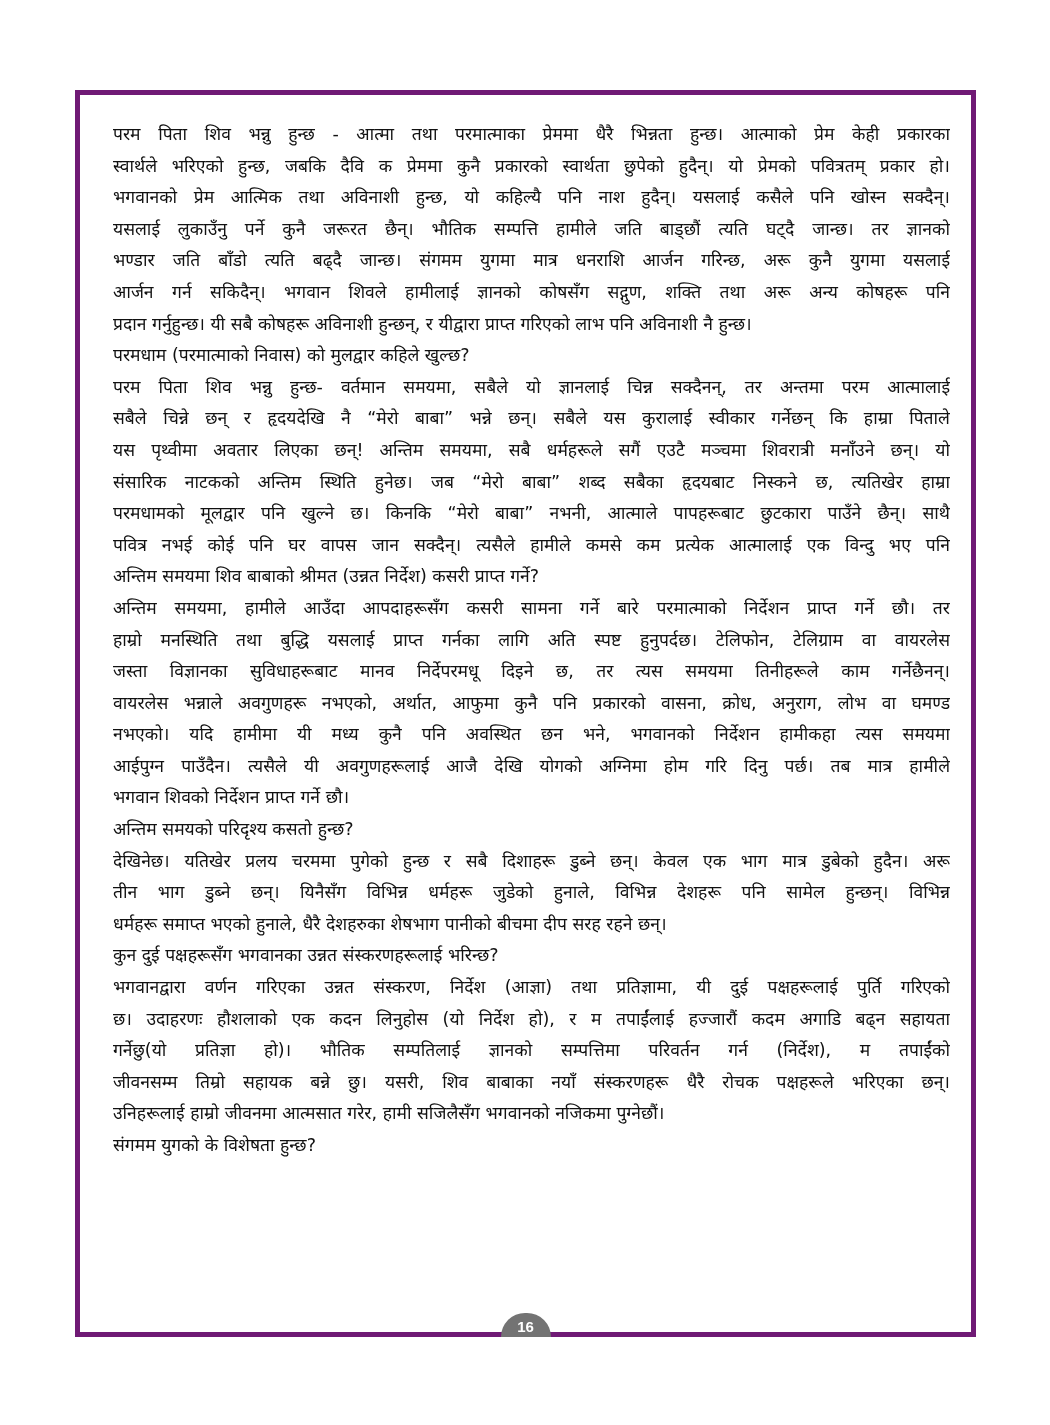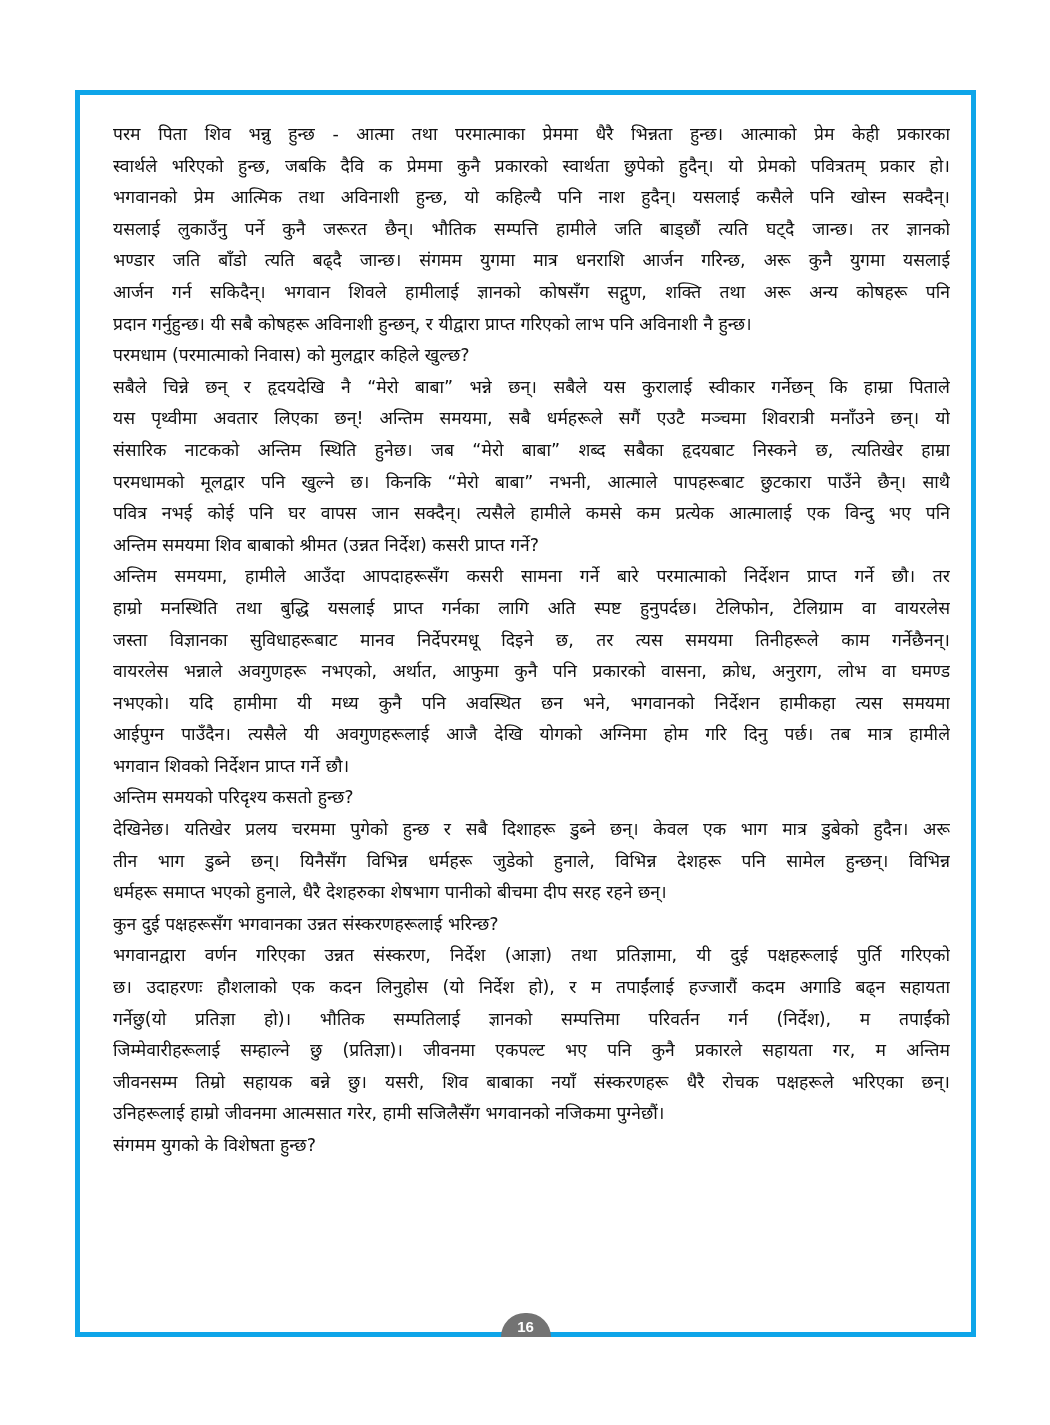--- a/index.html
+++ b/index.html
@@ -14,21 +14,21 @@
       overflow: hidden;
       font-family: "DejaVu Sans", "Liberation Sans", sans-serif;
       color: #111111;
     }
     .page-frame {
       position: absolute;
       left: 75px;
       top: 90px;
       width: 891px;
       height: 1237px;
-      border: 5px solid #0ea5e9;
+      border: 5px solid #701a75;
       background: #ffffff;
       box-sizing: content-box;
     }
     .content {
       position: absolute;
       left: 33px;
       right: 21px;
       top: 24px;
     }
     .line {
@@ -67,20 +67,21 @@
 <div class="page-frame">
   <div class="content">
     <span class="line">परम पिता शिव भन्नु हुन्छ - आत्मा तथा परमात्माका प्रेममा धैरै भिन्नता हुन्छ। आत्माको प्रेम केही प्रकारका</span>
     <span class="line">स्वार्थले भरिएको हुन्छ, जबकि दैवि क प्रेममा कुनै प्रकारको स्वार्थता छुपेको हुदैन्। यो प्रेमको पवित्रतम् प्रकार हो।</span>
     <span class="line">भगवानको प्रेम आत्मिक तथा अविनाशी हुन्छ, यो कहिल्यै पनि नाश हुदैन्। यसलाई कसैले पनि खोस्न सक्दैन्।</span>
     <span class="line">यसलाई लुकाउँनु पर्ने कुनै जरूरत छैन्। भौतिक सम्पत्ति हामीले जति बाड्छौं त्यति घट्दै जान्छ। तर ज्ञानको</span>
     <span class="line">भण्डार जति बाँडो त्यति बढ्दै जान्छ। संगमम युगमा मात्र धनराशि आर्जन गरिन्छ, अरू कुनै युगमा यसलाई</span>
     <span class="line">आर्जन गर्न सकिदैन्। भगवान शिवले हामीलाई ज्ञानको कोषसँग सद्गुण, शक्ति तथा अरू अन्य कोषहरू पनि</span>
     <span class="line last">प्रदान गर्नुहुन्छ। यी सबै कोषहरू अविनाशी हुन्छन्, र यीद्वारा प्राप्त गरिएको लाभ पनि अविनाशी नै हुन्छ।</span>
     <span class="line last">परमधाम (परमात्माको निवास) को मुलद्वार कहिले खुल्छ?</span>
+    <span class="line">परम पिता शिव भन्नु हुन्छ- वर्तमान समयमा, सबैले यो ज्ञानलाई चिन्न सक्दैनन्, तर अन्तमा परम आत्मालाई</span>
     <span class="line">सबैले चिन्ने छन् र हृदयदेखि नै “मेरो बाबा” भन्ने छन्। सबैले यस कुरालाई स्वीकार गर्नेछन् कि हाम्रा पिताले</span>
     <span class="line">यस पृथ्वीमा अवतार लिएका छन्! अन्तिम समयमा, सबै धर्महरूले सगैं एउटै मञ्चमा शिवरात्री मनाँउने छन्। यो</span>
     <span class="line">संसारिक नाटकको अन्तिम स्थिति हुनेछ। जब “मेरो बाबा” शब्द सबैका हृदयबाट निस्कने छ, त्यतिखेर हाम्रा</span>
     <span class="line">परमधामको मूलद्वार पनि खुल्ने छ। किनकि “मेरो बाबा” नभनी, आत्माले पापहरूबाट छुटकारा पाउँने छैन्। साथै</span>
     <span class="line">पवित्र नभई कोई पनि घर वापस जान सक्दैन्। त्यसैले हामीले कमसे कम प्रत्येक आत्मालाई एक विन्दु भए पनि</span>
     <span class="line last">अन्तिम समयमा शिव बाबाको श्रीमत (उन्नत निर्देश) कसरी प्राप्त गर्ने?</span>
     <span class="line">अन्तिम समयमा, हामीले आउँदा आपदाहरूसँग कसरी सामना गर्ने बारे परमात्माको निर्देशन प्राप्त गर्ने छौ। तर</span>
     <span class="line">हाम्रो मनस्थिति तथा बुद्धि यसलाई प्राप्त गर्नका लागि अति स्पष्ट हुनुपर्दछ। टेलिफोन, टेलिग्राम वा वायरलेस</span>
     <span class="line">जस्ता विज्ञानका सुविधाहरूबाट मानव निर्देपरमधू दिइने छ, तर त्यस समयमा तिनीहरूले काम गर्नेछैनन्।</span>
     <span class="line">वायरलेस भन्नाले अवगुणहरू नभएको, अर्थात, आफुमा कुनै पनि प्रकारको वासना, क्रोध, अनुराग, लोभ वा घमण्ड</span>
@@ -88,19 +89,18 @@
     <span class="line">आईपुग्न पाउँदैन। त्यसैले यी अवगुणहरूलाई आजै देखि योगको अग्निमा होम गरि दिनु पर्छ। तब मात्र हामीले</span>
     <span class="line last">भगवान शिवको निर्देशन प्राप्त गर्ने छौ।</span>
     <span class="line last">अन्तिम समयको परिदृश्य कसतो हुन्छ?</span>
     <span class="line">देखिनेछ। यतिखेर प्रलय चरममा पुगेको हुन्छ र सबै दिशाहरू डुब्ने छन्। केवल एक भाग मात्र डुबेको हुदैन। अरू</span>
     <span class="line">तीन भाग डुब्ने छन्। यिनैसँग विभिन्न धर्महरू जुडेको हुनाले, विभिन्न देशहरू पनि सामेल हुन्छन्। विभिन्न</span>
     <span class="line last">धर्महरू समाप्त भएको हुनाले, धैरै देशहरुका शेषभाग पानीको बीचमा दीप सरह रहने छन्।</span>
     <span class="line last">कुन दुई पक्षहरूसँग भगवानका उन्नत संस्करणहरूलाई भरिन्छ?</span>
     <span class="line">भगवानद्वारा वर्णन गरिएका उन्नत संस्करण, निर्देश (आज्ञा) तथा प्रतिज्ञामा, यी दुई पक्षहरूलाई पुर्ति गरिएको</span>
     <span class="line">छ। उदाहरणः हौशलाको एक कदन लिनुहोस (यो निर्देश हो), र म तपाईंलाई हज्जारौं कदम अगाडि बढ्न सहायता</span>
     <span class="line">गर्नेछु(यो प्रतिज्ञा हो)। भौतिक सम्पतिलाई ज्ञानको सम्पत्तिमा परिवर्तन गर्न (निर्देश), म तपाईंको</span>
-    <span class="line">जिम्मेवारीहरूलाई सम्हाल्ने छु (प्रतिज्ञा)। जीवनमा एकपल्ट भए पनि कुनै प्रकारले सहायता गर, म अन्तिम</span>
     <span class="line">जीवनसम्म तिम्रो सहायक बन्ने छु। यसरी, शिव बाबाका नयाँ संस्करणहरू धैरै रोचक पक्षहरूले भरिएका छन्।</span>
     <span class="line last">उनिहरूलाई हाम्रो जीवनमा आत्मसात गरेर, हामी सजिलैसँग भगवानको नजिकमा पुग्नेछौं।</span>
     <span class="line last">संगमम युगको के विशेषता हुन्छ?</span>
   </div>
   <div class="page-number">16</div>
 </div>
 
 </body></html>

